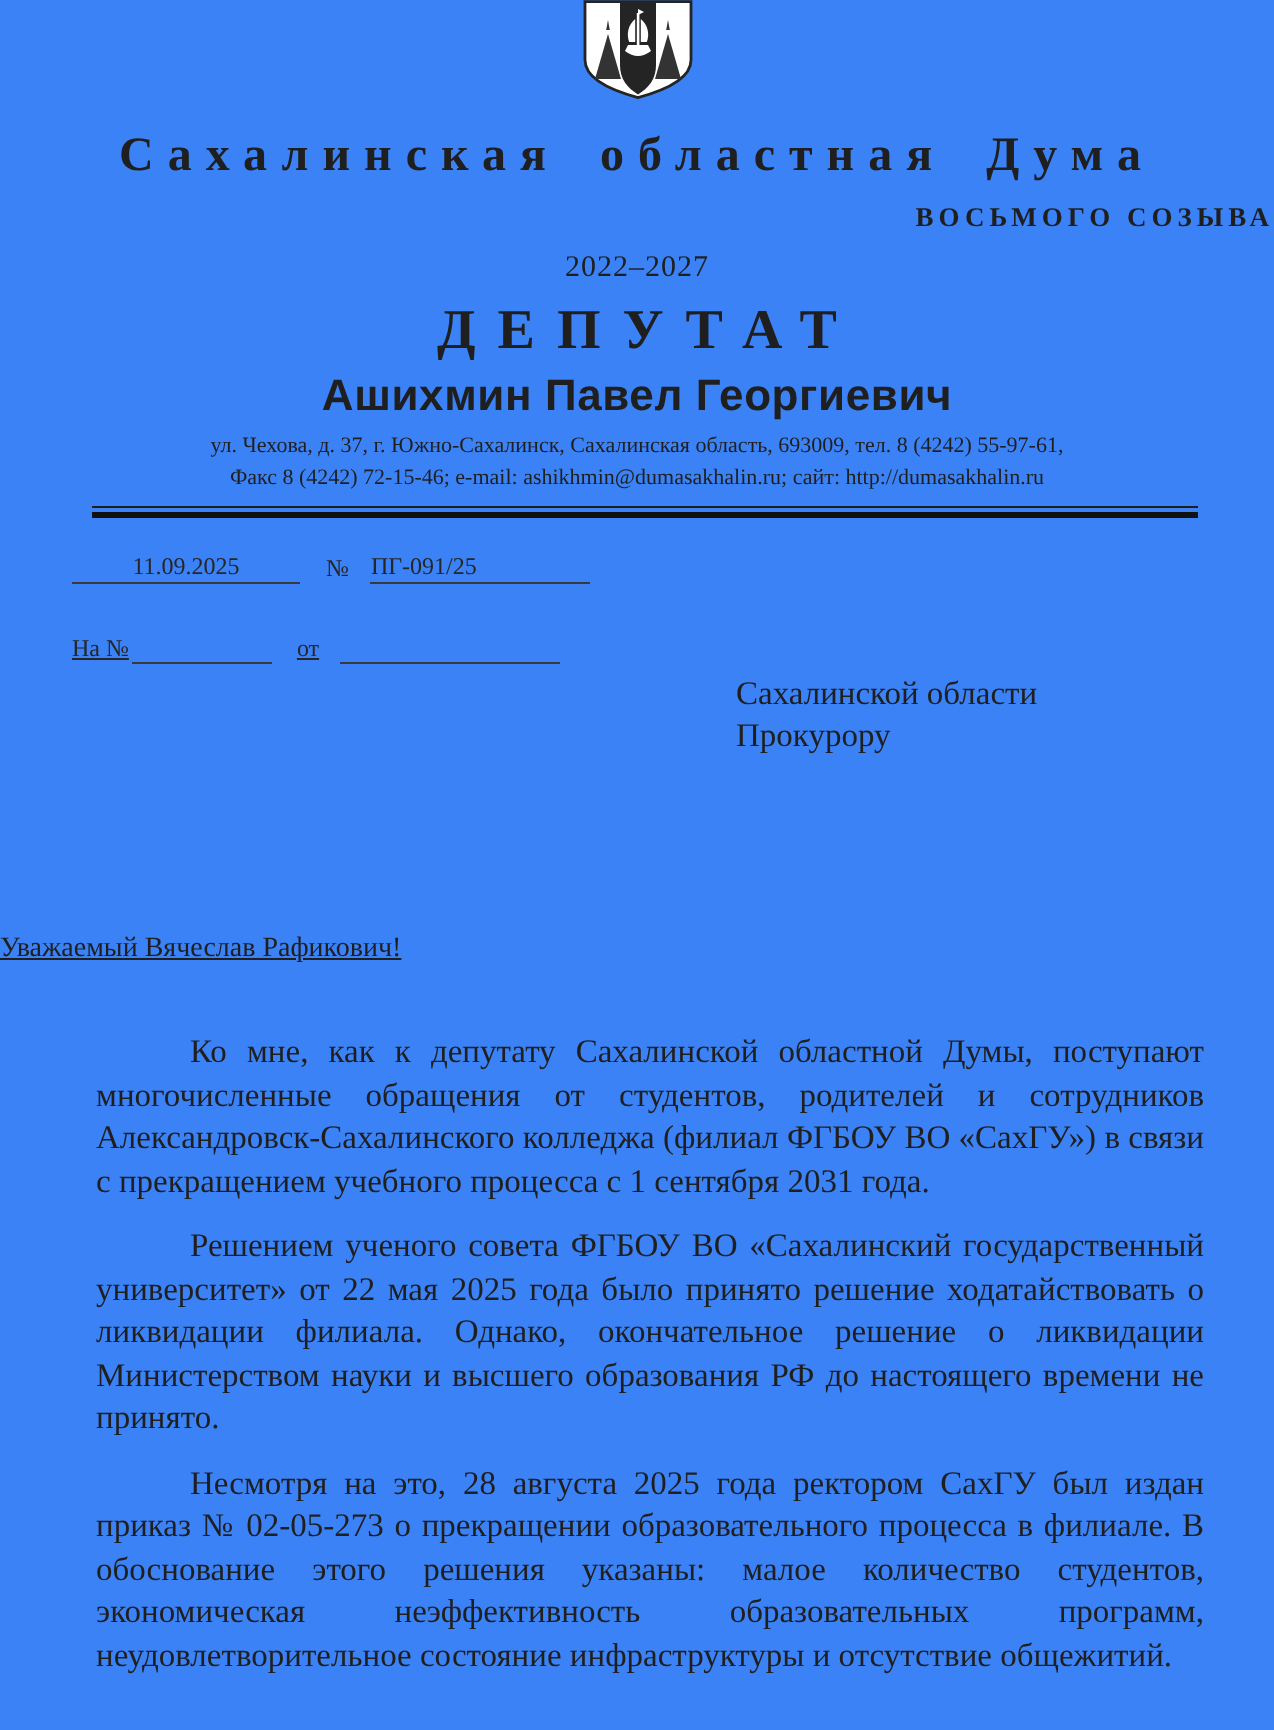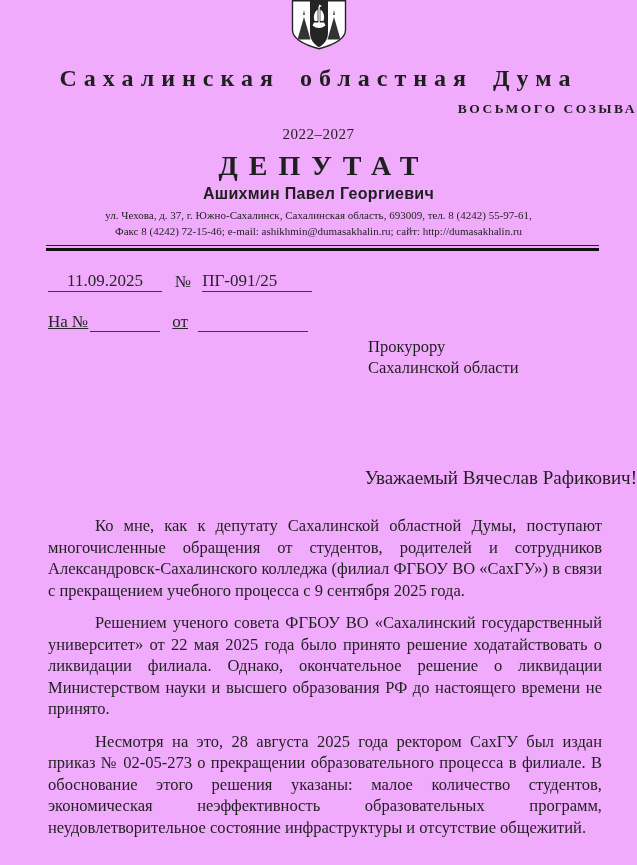--- a/index.html
+++ b/index.html
@@ -5,21 +5,21 @@
   html, body { margin: 0; padding: 0; }
   body {
     background: #e8e8e8;
     font-family: "Liberation Serif", serif;
   }
   .page {
     position: relative;
     width: 637px;
     height: 865px;
     margin: 0 auto;
-    background: #f0abfc;
+    background: #3b82f6;
     color: #1f1f1f;
     overflow: hidden;
   }
 
   
   .letterhead {
     position: absolute;
     top: 0; left: 0; right: 0;
     text-align: center;
   }
@@ -53,39 +53,39 @@
   .position {
     margin-top: 7px;
     font-size: 28px;
     font-weight: 700;
     letter-spacing: 11px;
     text-indent: 11px;
   }
   .deputy {
     margin-top: 3px;
     font-family: "Liberation Sans", sans-serif;
-    font-size: 16px;
+    font-size: 22px;
     font-weight: 700;
     letter-spacing: 0.3px;
   }
   .contact {
     margin: 5px 30px 0;
     font-size: 11px;
     line-height: 15.5px;
   }
   .contact + .contact { margin-top: 0; }
   .rule-thin  { margin: 6px 38px 0 46px; border-top: 1.5px solid #1d1d1d; }
   .rule-thick { margin: 2px 38px 0 46px; border-top: 3.5px solid #111; }
 
   
   .ref {
     position: absolute;
-    left: 48px;
+    left: 36px;
     top: 268px;
-    font-size: 17px;
+    font-size: 12px;
     color: #262626;
   }
   .ref-row { display: flex; align-items: flex-end; height: 24px; }
   .ref-row + .ref-row { margin-top: 16px; text-decoration: underline; }
   .u-line { border-bottom: 1.2px solid #3a3a3a; }
   .ref-date   { width: 114px; text-align: center; }
   .ref-nosign { margin-left: 13px; }
   .ref-num    { margin-left: 11px; width: 110px; text-align: left; }
   .ref-na     { }
   .ref-blank-a { width: 70px;  margin-left: 2px; }
@@ -100,22 +100,23 @@
     font-size: 16.5px;
     line-height: 20.5px;
   }
   .addressee .spacer { height: 22px; }
 
   
   .salutation {
     position: absolute;
     top: 467px;
     left: 0; right: 0;
-    text-align: right;
-    font-size: 19px;
+    text-align: left;
+    font-size: 14px;
+    text-decoration: underline;
   }
   .body-text {
     position: absolute;
     top: 515px;
     left: 48px;
     right: 35px;
     font-size: 16.5px;
     line-height: 21.5px;
     text-align: justify;
   }
@@ -172,26 +173,26 @@
     </div>
     <div class="ref-row">
       <span class="ref-na">На №</span>
       <span class="ref-blank-a u-line"></span>
       <span class="ref-ot">от</span>
       <span class="ref-blank-b u-line"></span>
     </div>
   </section>
 
   <section class="addressee">
+    <div>Сахалинской области</div>
     <div>Прокурору</div>
-    <div>Сахалинской области</div>
     <div class="spacer"></div>
   </section>
 
   <div class="salutation">Уважаемый Вячеслав Рафикович!</div>
 
   <section class="body-text">
-    <p>Ко мне, как к депутату Сахалинской областной Думы, поступают многочисленные обращения от студентов, родителей и сотрудников Александровск-Сахалинского колледжа (филиал ФГБОУ ВО «СахГУ») в связи с прекращением учебного процесса с 9 сентября 2025 года.</p>
+    <p>Ко мне, как к депутату Сахалинской областной Думы, поступают многочисленные обращения от студентов, родителей и сотрудников Александровск-Сахалинского колледжа (филиал ФГБОУ ВО «СахГУ») в связи с прекращением учебного процесса с 1 сентября 2031 года.</p>
     <p>Решением ученого совета ФГБОУ ВО «Сахалинский государственный университет» от 22 мая 2025 года было принято решение ходатайствовать о ликвидации филиала. Однако, окончательное решение о ликвидации Министерством науки и высшего образования РФ до настоящего времени не принято.</p>
     <p>Несмотря на это, 28 августа 2025 года ректором СахГУ был издан приказ № 02-05-273 о прекращении образовательного процесса в филиале. В обоснование этого решения указаны: малое количество студентов, экономическая неэффективность образовательных программ, неудовлетворительное состояние инфраструктуры и отсутствие общежитий.</p>
   </section>
 
 </div>
 
 </body></html>

